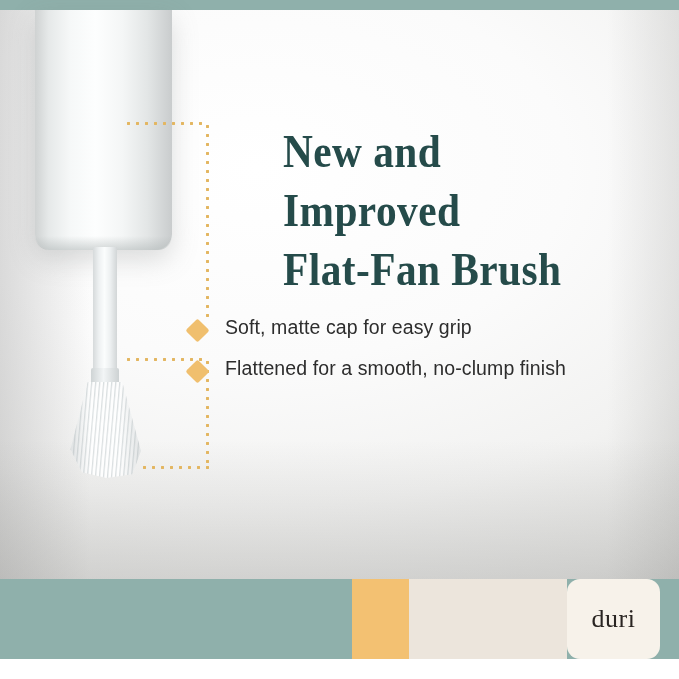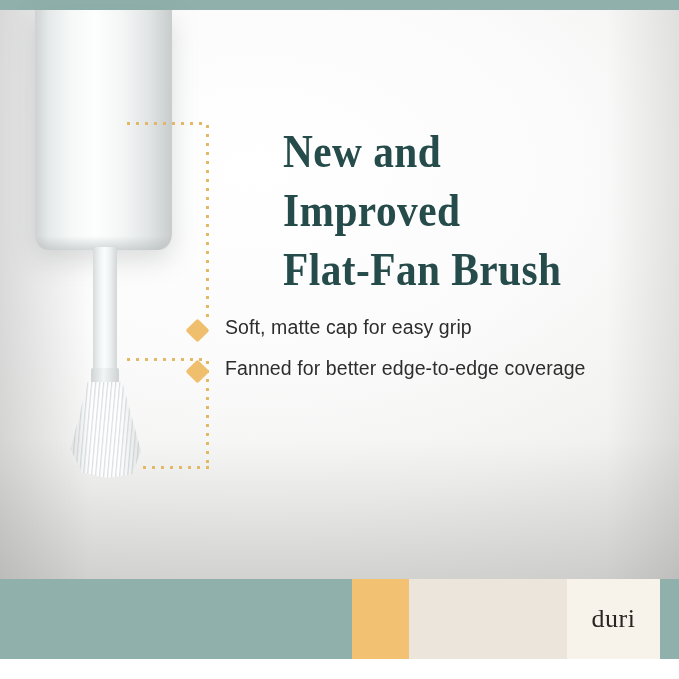--- a/index.html
+++ b/index.html
@@ -55,20 +55,21 @@
     background: #ece5dc;
   }
   .swatch-logo {
     position: absolute;
     left: 567px; top: 579px;
     width: 93px; height: 80px;
     background: #f7f2ea;
     display: flex;
     align-items: center;
     justify-content: center;
+    border-radius: 13px;
   }
   .logo-text {
     font-family: "Liberation Serif", serif;
     font-size: 26px;
     color: #2a2522;
     letter-spacing: 0.5px;
   }
 
   
   .backdrop {
@@ -237,21 +238,21 @@
     <span class="l2">Flat-Fan Brush</span>
   </div>
 
   <div class="bullets">
     <div class="bullet">
       <span class="diamond"></span>
       <span class="bullet-text">Soft, matte cap for easy grip</span>
     </div>
     <div class="bullet">
       <span class="diamond"></span>
-      <span class="bullet-text">Fanned for better edge-to-edge coverage</span>
+      <span class="bullet-text">Flattened for a smooth, no-clump finish</span>
     </div>
   </div>
 
   <div class="band-bottom"></div>
   <div class="swatch-gold"></div>
   <div class="swatch-cream"></div>
   <div class="swatch-logo">
     <span class="logo-text">duri</span>
   </div>
   <div class="band-floor"></div>

